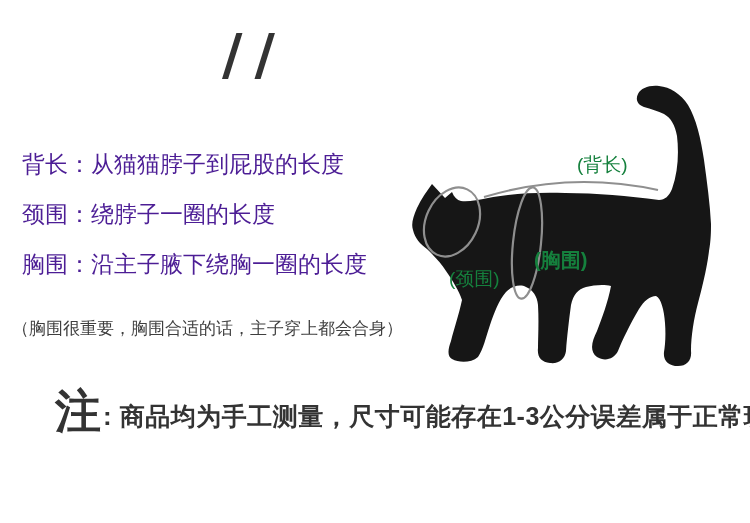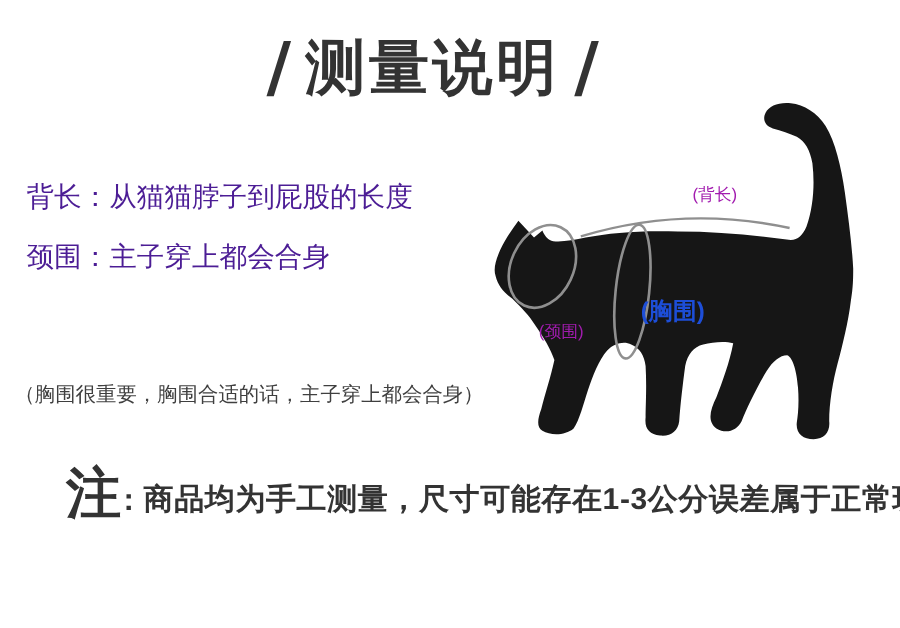--- a/index.html
+++ b/index.html
@@ -67,45 +67,45 @@
   .figure {
     position: absolute;
     left: 400px;
     top: 78px;
     width: 320px;
     height: 300px;
   }
   .figure svg { position: absolute; left: 0; top: 0; }
   .fig-label {
     position: absolute;
-    font-size: 14px;
-    color: #a21caf;
+    font-size: 19px;
+    color: #15803d;
     white-space: nowrap;
     line-height: 1;
   }
   .fig-label.chest {
-    color: #1d4ed8;
+    color: #15803d;
     font-weight: 700;
     font-size: 20px;
   }
 </style>
 </head>
 <body>
 
 <div class="canvas">
 
   <div class="title">
     <span class="slash">/</span>
-    <span class="text">测量说明</span>
     <span class="slash">/</span>
   </div>
 
   <div class="defs">
     <div class="def-line">背长：从猫猫脖子到屁股的长度</div>
-    <div class="def-line">颈围：主子穿上都会合身</div>
+    <div class="def-line">颈围：绕脖子一圈的长度</div>
+    <div class="def-line">胸围：沿主子腋下绕胸一圈的长度</div>
   </div>
 
   <div class="caption">（胸围很重要，胸围合适的话，主子穿上都会合身）</div>
 
   <div class="note">
     <span class="note-mark">注</span>
     <span class="note-colon">:</span>
     <span class="note-text">商品均为手工测量，尺寸可能存在1-3公分误差属于正常现象</span>
   </div>
 

